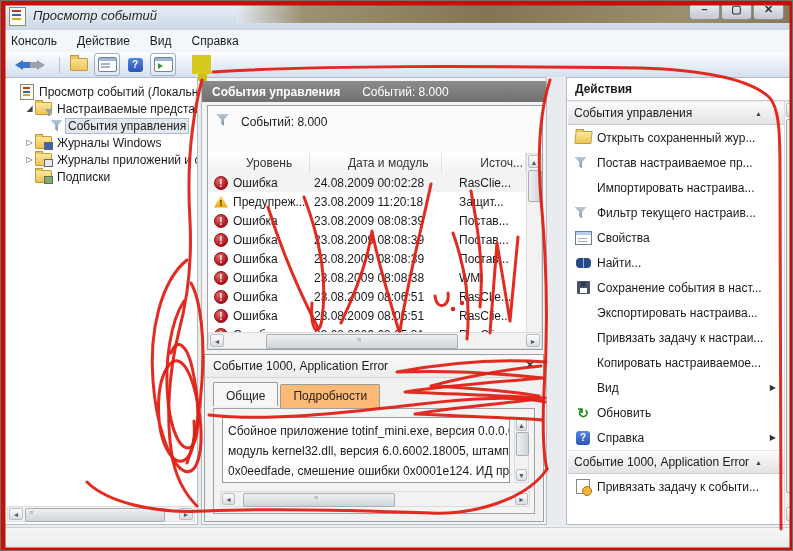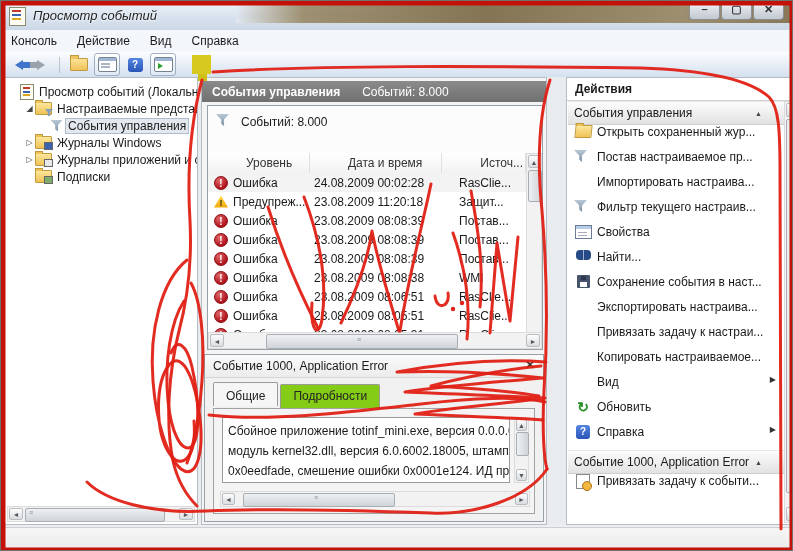--- a/index.html
+++ b/index.html
@@ -87,36 +87,36 @@
     color:#55585c;font-size:7px;text-align:center;box-sizing:border-box;}
   .sb .thumb{position:absolute;background:linear-gradient(90deg,#eef0f2,#cfd4d9);border:1px solid #a9aeb4;border-radius:2px;}
   .sb .thumb.h{background:linear-gradient(#eef0f2,#cfd4d9);}
   .grip{position:absolute;left:3px;top:50%;margin-top:-4px;width:8px;height:8px;color:#8a8f95;font-size:7px;line-height:3px;}
   
   #preview{position:absolute;left:2px;top:276px;width:340px;height:168px;background:#f1f1f1;border:1px solid #98a0a8;box-sizing:border-box;}
   #pv-head{position:absolute;left:0;top:0;width:100%;height:22px;display:flex;align-items:center;border-bottom:1px solid #d6d6d6;background:linear-gradient(#fafafa,#ececec);}
   #pv-head .t{margin-left:8px;}
   #pv-close{position:absolute;right:8px;top:3px;font-size:12px;color:#333;font-weight:bold;}
   .tabs{position:absolute;left:8px;top:29px;display:flex;}
-  .tab{padding:4px 12px 3px;border:1px solid #9a9a9a;border-bottom:none;border-radius:2px 2px 0 0;background:#84cc16;color:#222;margin-right:2px;}
+  .tab{padding:4px 12px 3px;border:1px solid #9a9a9a;border-bottom:none;border-radius:2px 2px 0 0;background:#fdba74;color:#222;margin-right:2px;}
   .tab.active{background:#f6f6f6;position:relative;top:-2px;padding-top:6px;z-index:2;}
   #groupbox{position:absolute;left:8px;top:53px;width:322px;height:106px;border:1px solid #a2a2a2;background:#f4f4f4;box-sizing:border-box;}
   #pv-textbox{position:absolute;left:8px;top:8px;width:288px;height:66px;background:#fff;border:1px solid #9a9a9a;box-sizing:border-box;overflow:hidden;padding:3px 0 0 5px;}
   #pv-textbox .ln{white-space:nowrap;line-height:20px;}
   #pv-frag{position:absolute;left:10px;top:82px;height:8px;overflow:hidden;color:#222;}
   #pv-frag span{line-height:14px;}
   
   #act-panel{position:absolute;left:565px;top:0;width:237px;height:448px;background:#fff;border:1px solid #b6bcc4;box-sizing:border-box;}
   #act-title{height:22px;line-height:22px;font-weight:bold;padding-left:8px;border-bottom:1px solid #d0d0d0;}
   .act-section-head{height:22px;display:flex;align-items:center;background:linear-gradient(#fcfcfc,#e2e2e2);
     border-bottom:1px solid #cfcfcf;border-top:1px solid #e8e8e8;position:relative;}
   .act-section-head .t{margin-left:6px;white-space:nowrap;overflow:hidden;width:185px;}
   .act-section-head .col{position:absolute;right:22px;font-size:7px;color:#444;}
   #act-list{position:absolute;left:1px;top:23px;width:216px;height:422px;overflow:hidden;}
-  .act-item{height:25px;display:flex;align-items:flex-start;position:relative;}
+  .act-item{height:25px;display:flex;align-items:center;position:relative;}
   .act-item .ic{width:20px;margin-left:5px;display:flex;justify-content:center;flex:none;}
   .act-item .t{margin-left:4px;white-space:nowrap;overflow:hidden;}
   .act-item .sub{position:absolute;right:8px;font-size:8px;color:#333;}
   .binoc{width:15px;height:10px;background:linear-gradient(90deg,#274a86 44%,#9db4d8 44%,#9db4d8 56%,#274a86 56%);border-radius:4px;}
   .save-ic{width:13px;height:13px;background:#47536b;position:relative;border-radius:1px;}
   .save-ic::before{content:"";position:absolute;left:3px;bottom:1px;width:7px;height:5px;background:#fff;}
   .save-ic::after{content:"";position:absolute;left:4px;top:1px;width:5px;height:4px;background:#2e3850;}
   .props-ic{width:15px;height:12px;border:1px solid #6b7c94;background:#fff;position:relative;}
   .props-ic::before{content:"";position:absolute;left:0;top:0;right:0;height:3px;background:#b8cde8;}
   .props-ic::after{content:"";position:absolute;left:2px;top:6px;width:9px;height:1px;background:#aab;box-shadow:0 3px 0 #aab;}
@@ -235,21 +235,21 @@
         <span class="c">Событий: 8.000</span>
       </div>
 
       <div id="list-box">
         <div id="filter-band">
           <span class="funnel"></span>
           <span class="txt">Событий: 8.000</span>
         </div>
         <div id="thead">
             <div class="th" style="width: 100px;">Уровень</div>
-            <div class="th" style="width: 145px;">Дата и время</div>
+            <div class="th" style="width: 145px;">Дата и модуль</div>
             <div class="th" style="width: 73px;">Источ...</div>
           </div>
         <div id="tbody">
             <div class="tr alt1">
               <div class="td" style="width: 100px;">
                 <span class="err-ic">!</span>
                 <span>Ошибка</span>
               </div>
               <div class="td" style="width: 145px;">24.08.2009 00:02:28</div>
               <div class="td" style="width: 73px;">RasClie...</div>

